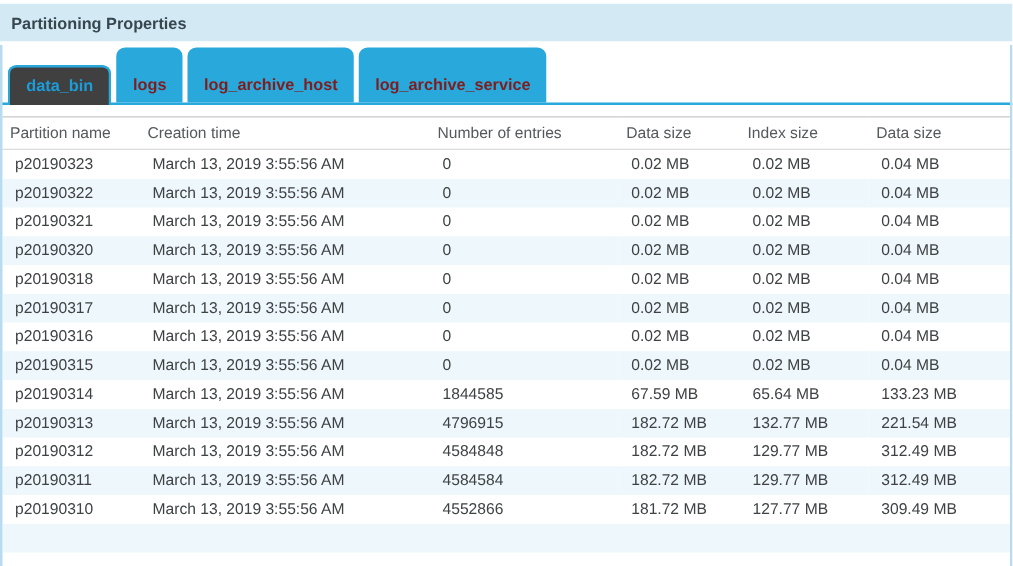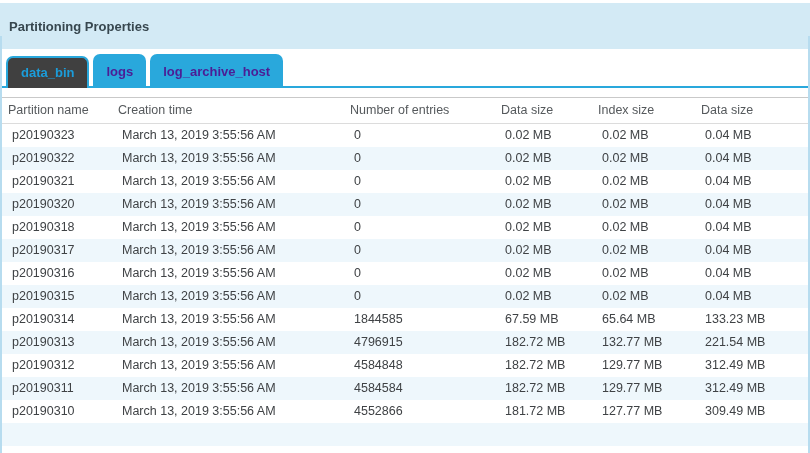--- a/index.html
+++ b/index.html
@@ -12,27 +12,27 @@
     --cell-text:#3f4245;
     --title-text:#37474f;
   }
   *{box-sizing:border-box;margin:0;padding:0;}
   html,body{width:810px;height:453px;overflow:hidden;background:#fff;
     font-family:"Liberation Sans","DejaVu Sans",sans-serif;}
   .panel{position:relative;width:810px;height:453px;background:#fff;}
   .side-border{position:absolute;top:33px;bottom:0;width:2px;background:var(--side-border);z-index:5;}
   .side-border.left{left:0;}
   .side-border.right{right:0;}
-  .title-band{margin-top:3px;height:46px;background:var(--title-band-bg);
+  .title-band{margin-top:3px;height:30px;background:var(--title-band-bg);
     display:flex;align-items:center;padding-left:9px;}
   .title-band .title{font-size:13px;font-weight:bold;color:var(--title-text);}
   .tabs{display:flex;align-items:flex-end;padding-left:6px;margin-top:5px;
     border-bottom:2px solid var(--accent);}
-  .tab{background:var(--accent);color:#4c1d95;border-radius:7px 7px 0 0;
-    margin-right:4px;padding:10px 13px 7px;font-size:13px;font-weight:600;
+  .tab{background:var(--accent);color:#7f1d1d;border-radius:7px 7px 0 0;
+    margin-right:4px;padding:22px 13px 7px;font-size:13px;font-weight:600;
     line-height:15px;cursor:pointer;white-space:nowrap;}
   .tab.active{background:#404040;color:var(--active-tab-text);
     border:2px solid var(--accent);border-bottom:0;margin-bottom:-2px;
     padding:7px 13px 8px;position:relative;z-index:2;}
   table{margin:9px 2px 0;width:806px;border-collapse:collapse;table-layout:fixed;
     font-size:12.5px;}
   thead th{border-top:1px solid #c9c9c9;border-bottom:1px solid #dcdcdc;
     padding:5px 0 5px 6px;line-height:15px;font-weight:400;text-align:left;
     color:var(--header-text);white-space:nowrap;overflow:hidden;}
   tbody td{padding:4px 0 4px 10px;line-height:15px;color:var(--cell-text);
@@ -48,20 +48,21 @@
   <div class="side-border right"></div>
 
   <div class="title-band">
     <span class="title">Partitioning Properties</span>
   </div>
 
   <div class="tabs">
     <div class="tab active">data_bin</div>
     <div class="tab">logs</div>
     <div class="tab">log_archive_host</div>
+    <div class="tab">log_archive_service</div>
   </div>
 
   <table>
     <colgroup>
       <col style="width:110px">
         <col style="width:232px">
         <col style="width:151px">
       <col style="width:97px">
         <col style="width:103px">
         <col style="width:113px">

